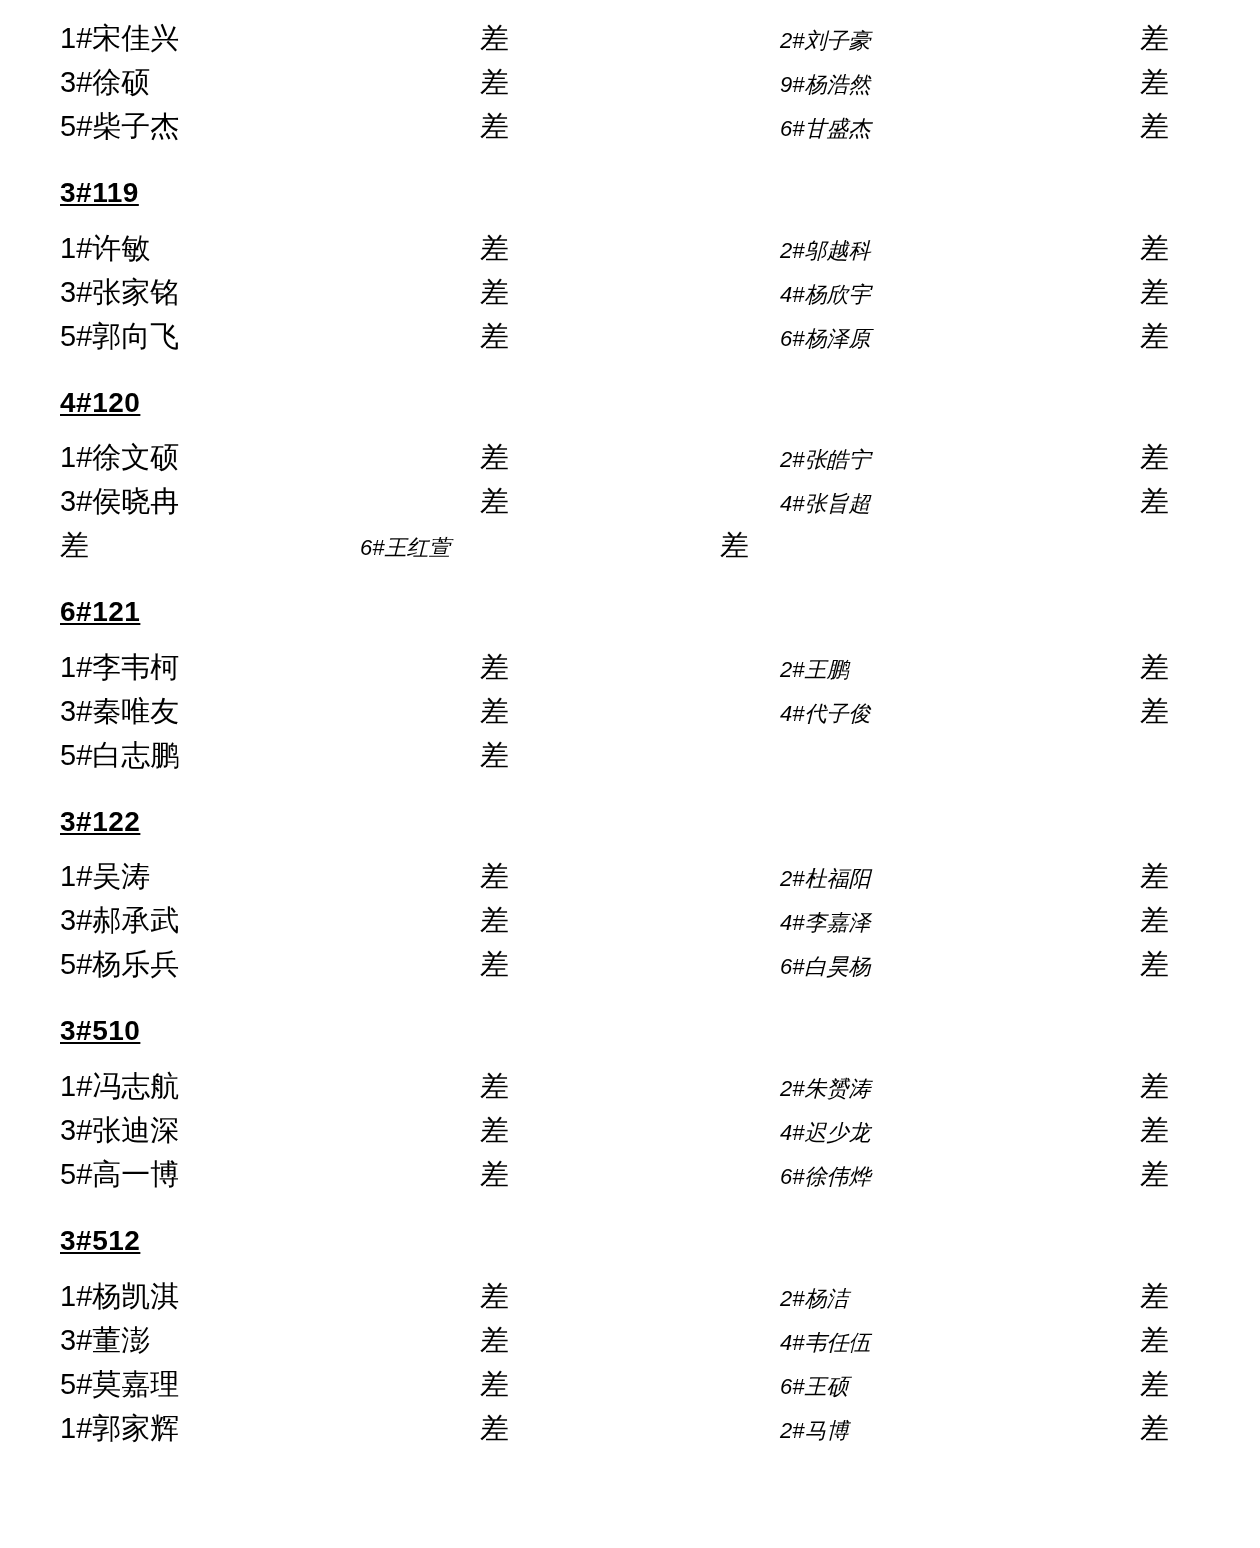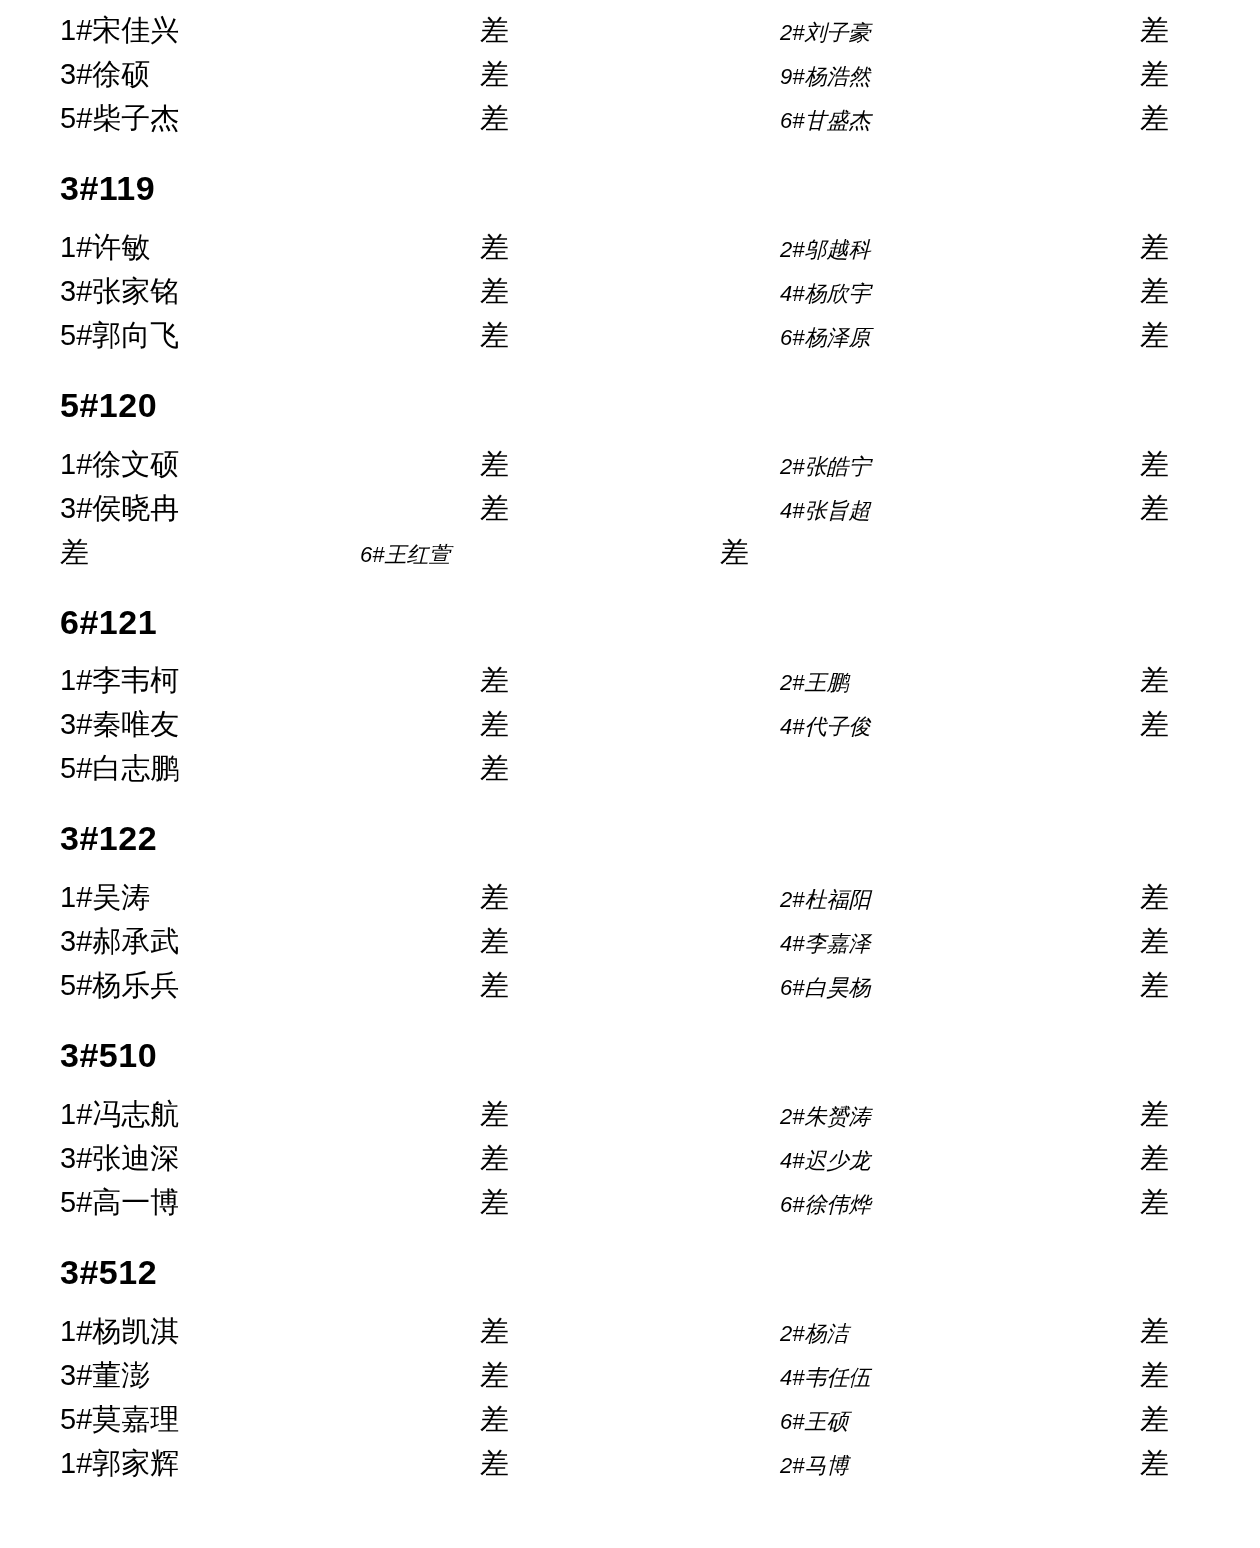--- a/index.html
+++ b/index.html
@@ -15,25 +15,26 @@
   }
   .page {
     width: 1260px;
     box-sizing: border-box;
     padding: 0 60px 0 60px;
   }
   .section {
     width: 100%;
   }
   .section-title {
-    font-size: 34px;
+    font-size: 28px;
     font-weight: bold;
     letter-spacing: 0.5px;
     margin: 28px 0 16px 0;
     line-height: 1.2;
+    text-decoration: underline;
   }
   .rows {
     width: 100%;
   }
   .row {
     display: flex;
     width: 100%;
     align-items: baseline;
     height: 44px;
   }
@@ -59,21 +60,21 @@
     white-space: nowrap;
     font-style: italic;
   }
   .c-mark-right {
     width: 60px;
     font-size: 29px;
     line-height: 44px;
     text-align: right;
   }
   .top-block .row:first-child {
-    margin-top: 8px;
+    margin-top: 16px;
   }
   .top-block {
     padding-top: 0;
   }
 </style>
 </head>
 <body>
 
 <div class="page">
   <div id="sections-root">
@@ -116,21 +117,21 @@
           </div>
           <div class="row">
             <div class="cell c-name-left">5#郭向飞</div>
             <div class="cell c-mark-left">差</div>
             <div class="cell c-name-right">6#杨泽原</div>
             <div class="cell c-mark-right">差</div>
           </div>
         </div>
       </div>
       <div class="section">
-        <div class="section-title">5#120</div>
+        <div class="section-title">4#120</div>
         <div class="rows">
           <div class="row">
             <div class="cell c-name-left">1#徐文硕</div>
             <div class="cell c-mark-left">差</div>
             <div class="cell c-name-right">2#张皓宁</div>
             <div class="cell c-mark-right">差</div>
           </div>
           <div class="row">
             <div class="cell c-name-left">3#侯晓冉</div>
             <div class="cell c-mark-left">差</div>

